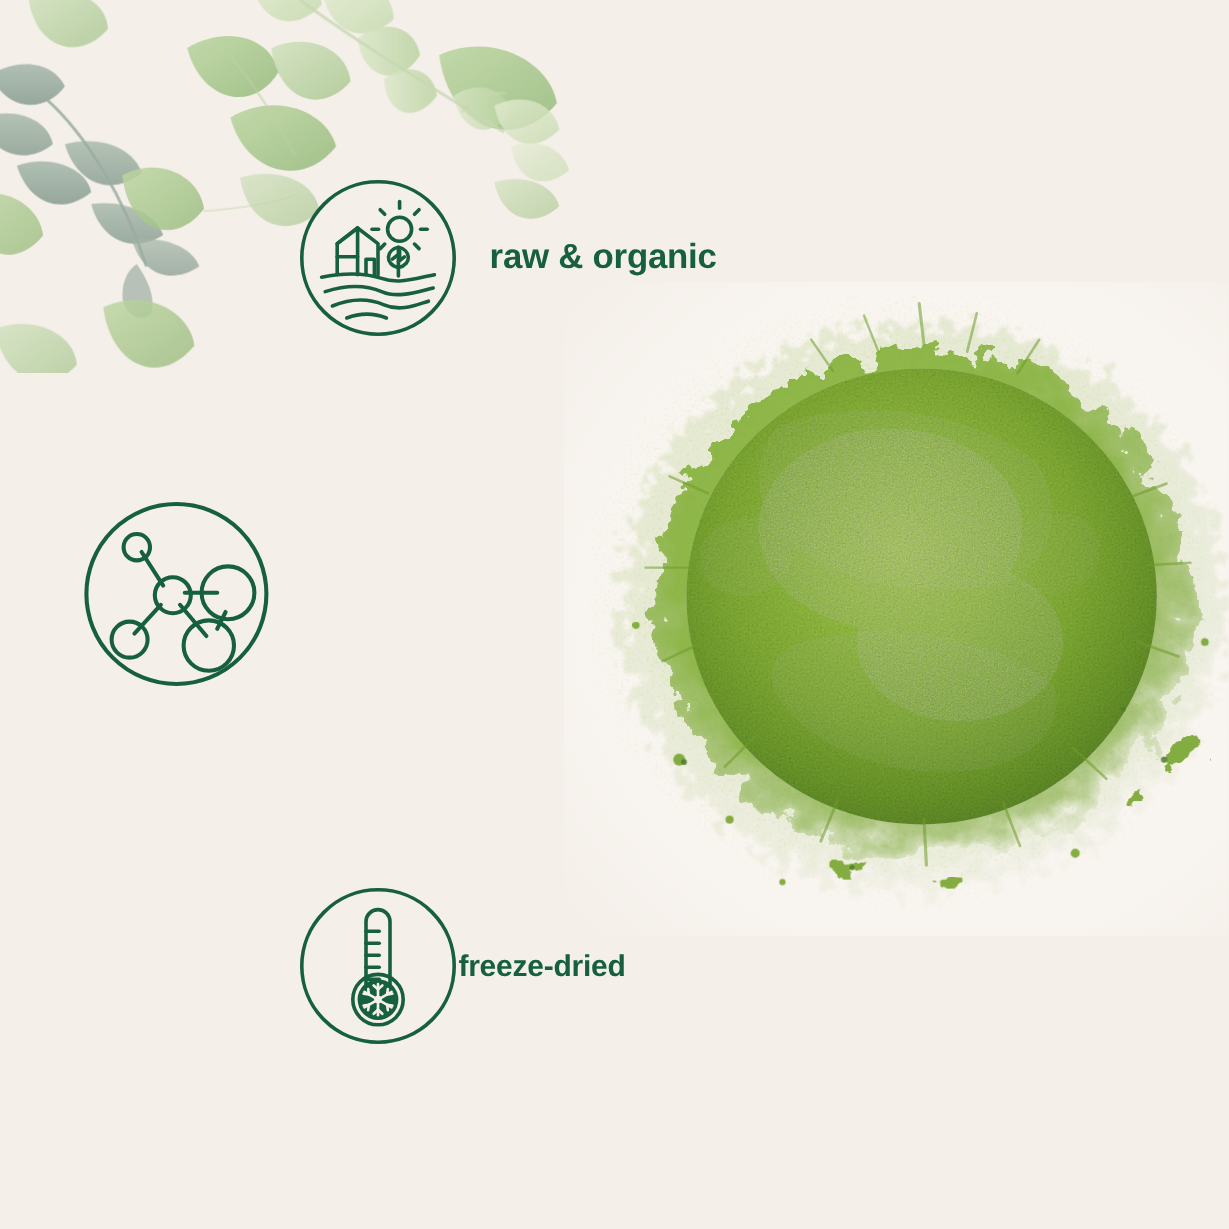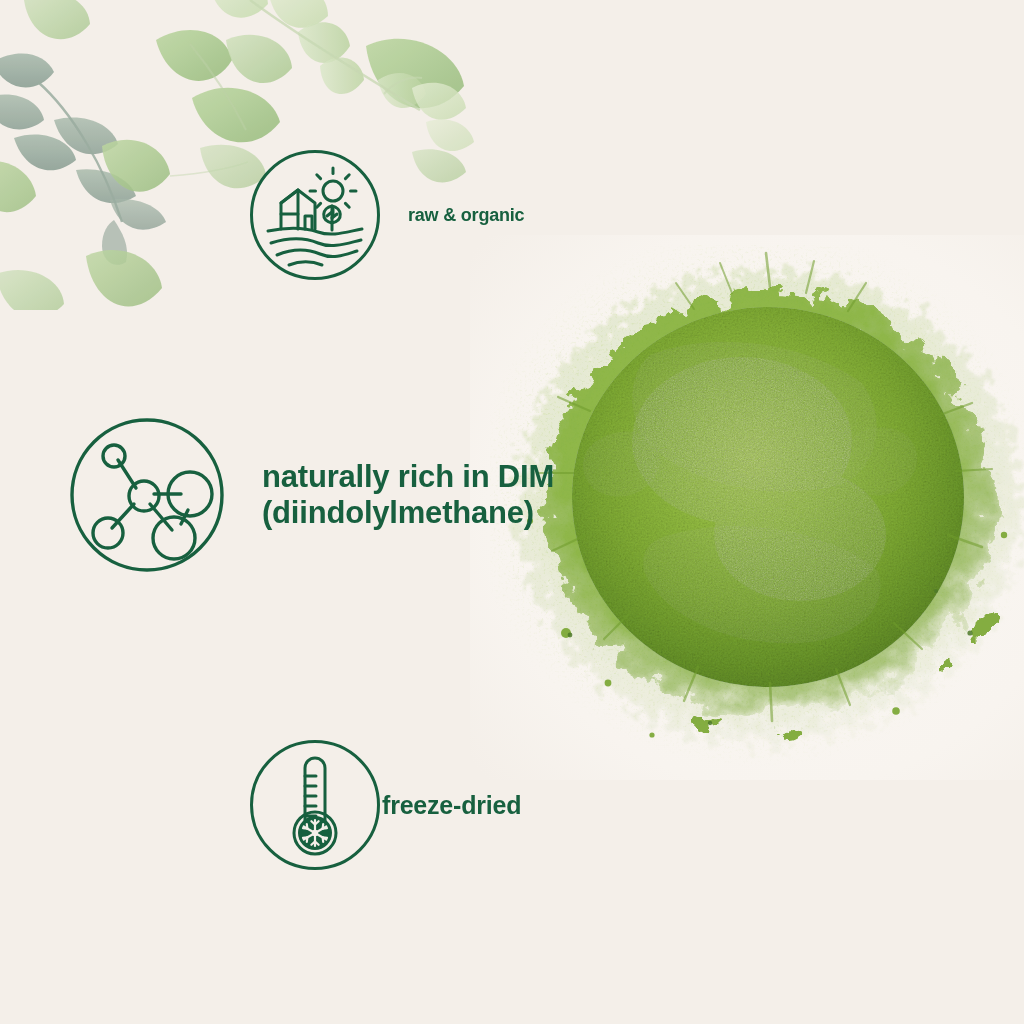--- a/index.html
+++ b/index.html
@@ -25,21 +25,21 @@
     position:relative;flex:0 0 auto;border-radius:50%;
     box-sizing:border-box;
   }
   .feature-label{
     color:#17603f;font-weight:700;letter-spacing:-0.2px;
     line-height:1.16;white-space:pre-line;
   }
 
   #feature-raw{left:248px;top:148px;}
   #feature-raw .icon-circle{width:134px;height:134px;}
-  #feature-raw .feature-label{font-size:18px;margin-left:26px;}
+  #feature-raw .feature-label{font-size:29px;margin-left:26px;}
 
   #feature-dim{left:68px;top:416px;}
   #feature-dim .icon-circle{width:158px;height:158px;}
   #feature-dim .feature-label{font-size:31px;margin-left:36px;}
 
   #feature-freeze{left:248px;top:738px;}
   #feature-freeze .icon-circle{width:134px;height:134px;}
   #feature-freeze .feature-label{font-size:25px;}
 </style>
 </head>
@@ -309,22 +309,20 @@
           <path d="M120 94 L113 108"></path>
 
           <circle cx="46" cy="40" r="11"></circle>
           <circle cx="76" cy="80" r="15"></circle>
           <circle cx="40" cy="117" r="15"></circle>
           <circle cx="122" cy="78" r="22"></circle>
           <circle cx="106" cy="122" r="21"></circle>
         </g>
       </svg>
     </div>
-    <div class="feature-label">naturally rich in DIM
-(diindolylmethane)</div>
   </div>
 
   <div class="feature" id="feature-freeze">
     <div class="icon-circle">
       <svg width="134" height="134" viewBox="0 0 134 134" xmlns="http://www.w3.org/2000/svg">
         <circle cx="67" cy="67" r="63.5" fill="none" stroke="#17603f" stroke-width="3"></circle>
         <g fill="none" stroke="#17603f" stroke-width="3" stroke-linecap="round" stroke-linejoin="round">
 
           <path d="M57 84 V30 a10 10 0 0 1 20 0 V84"></path>
 

